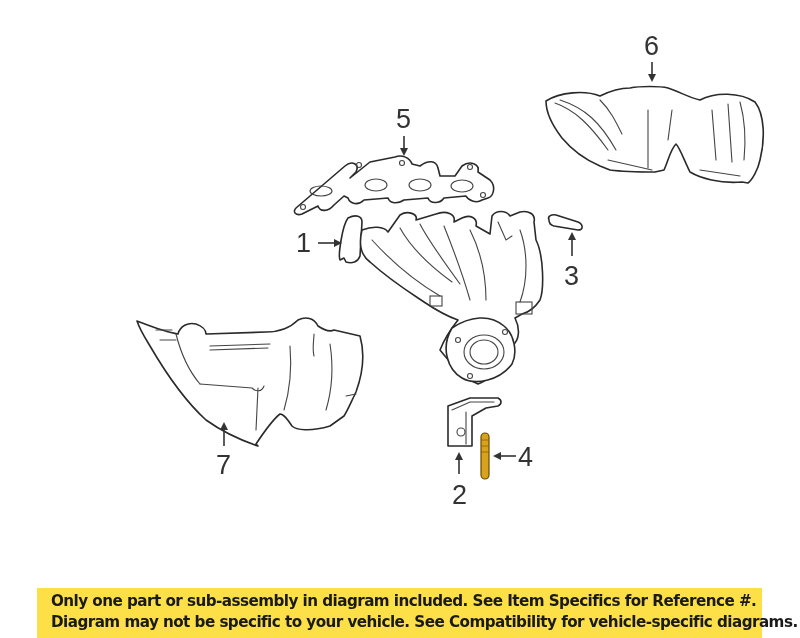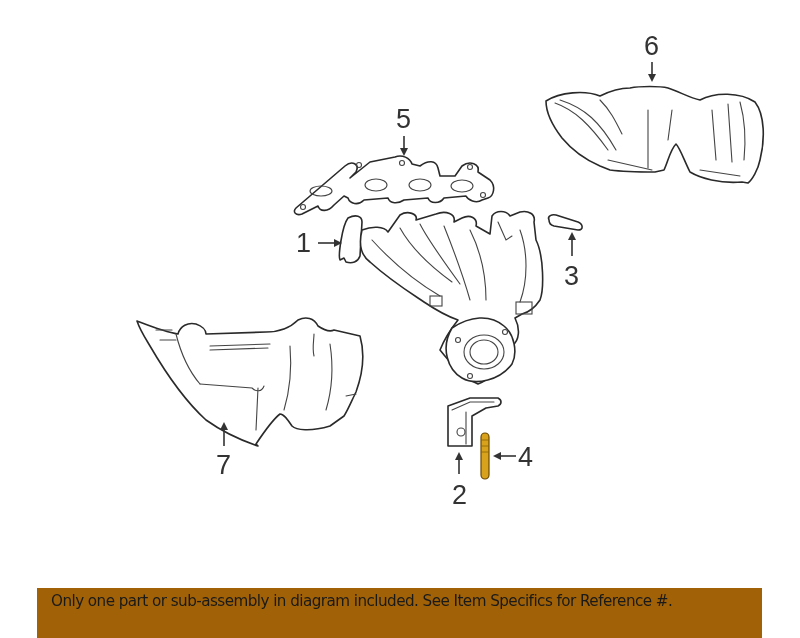--- a/index.html
+++ b/index.html
@@ -5,22 +5,22 @@
   html, body { margin: 0; padding: 0; background: #ffffff; }
   body { width: 800px; height: 638px; position: relative; overflow: hidden; font-family: "Liberation Sans", sans-serif; }
   #diagram { position: absolute; left: 0; top: 0; width: 800px; height: 638px; }
   .callout { font-family: "Liberation Sans", sans-serif; font-size: 27px; fill: #333; }
   .thin { fill: none; stroke: #444; stroke-width: 1.1; stroke-linecap: round; }
   .fillw { fill: #ffffff; stroke: #2a2a2a; stroke-width: 1.6; stroke-linejoin: round; }
   .arrow { stroke: #333; stroke-width: 1.6; fill: none; }
   .arrowhead { fill: #333; }
   #notice {
     position: absolute; left: 37px; top: 588px; width: 725px; height: 50px;
-    background: #a16207; box-sizing: border-box; padding: 3px 10px 0 14px;
-    color: #1a1a1a; font-family: "DejaVu Sans", sans-serif; font-weight: normal;
+    background: #fde047; box-sizing: border-box; padding: 3px 10px 0 14px;
+    color: #1a1a1a; font-family: "DejaVu Sans", sans-serif; font-weight: bold;
     font-size: 15.2px; line-height: 21px; letter-spacing: -0.55px; white-space: nowrap;
   }
 </style>
 </head>
 <body>
 
 <svg id="diagram" viewBox="0 0 800 638" xmlns="http://www.w3.org/2000/svg">
 
   <g>
     <path class="fillw" d="M546,101 C560,92 585,90 600,96 C612,90 622,88 630,88 C640,86 660,86 668,88 C680,92 690,98 700,100 C715,92 740,92 755,102 C765,115 765,140 760,160 C758,170 752,180 748,183 L742,182 C720,184 700,178 690,172 C684,160 680,148 676,144 C670,150 668,162 664,170 L655,172 C640,172 625,172 610,170 L600,166 C586,160 572,150 562,138 C552,125 546,112 546,101 Z"></path>
@@ -130,13 +130,14 @@
   <text class="callout" x="452" y="504">2</text>
   <text class="callout" x="564" y="285">3</text>
   <text class="callout" x="518" y="466">4</text>
   <text class="callout" x="396" y="128">5</text>
   <text class="callout" x="644" y="55">6</text>
   <text class="callout" x="216" y="474">7</text>
 </svg>
 
 <div id="notice">
   <div>Only one part or sub-assembly in diagram included. See Item Specifics for Reference #.</div>
+  <div>Diagram may not be specific to your vehicle. See Compatibility for vehicle-specific diagrams.</div>
 </div>
 
 </body></html>

